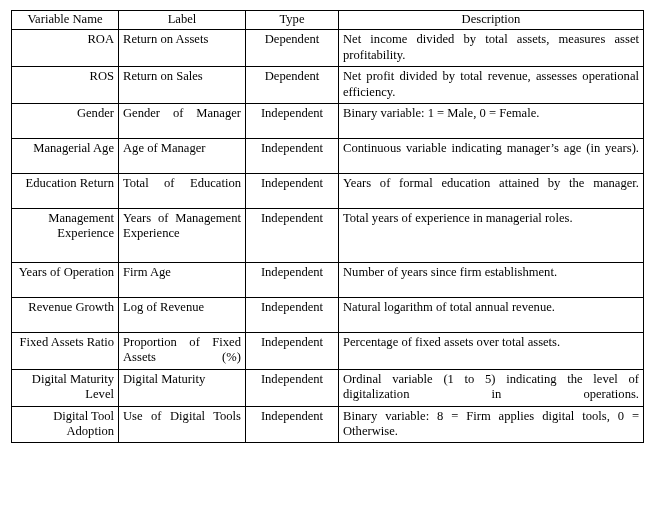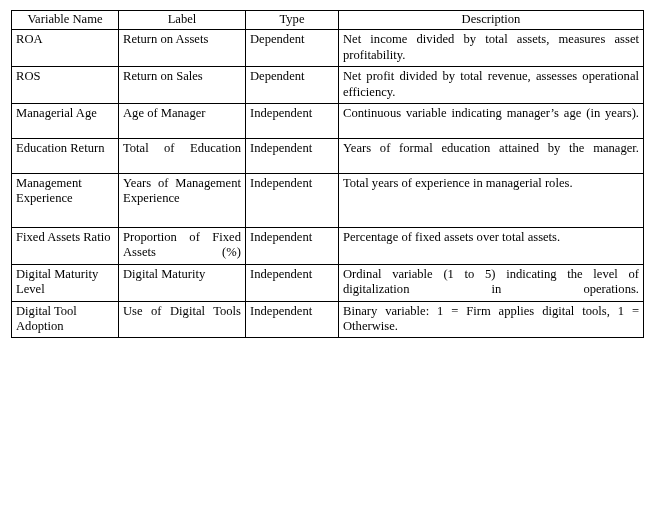--- a/index.html
+++ b/index.html
@@ -51,38 +51,39 @@
   
   .variable-table thead td {
     text-align: center;
     vertical-align: middle;
     padding-top: 1px;
     padding-bottom: 2px;
   }
 
   
   td.cell-name {
-    text-align: left;
+    text-align: right;
     vertical-align: middle;
     padding-left: 2px;
     padding-right: 2px;
   }
   
   td.cell-label {
     text-align: justify;
     text-align-last: left;
     vertical-align: top;
     padding-left: 5px;
     padding-right: 6px;
   }
   td.cell-label.force-justify {
     text-align-last: justify;
   }
   
   td.cell-type {
+    text-align: center;
     vertical-align: top;
     padding-left: 2px;
     padding-right: 2px;
   }
   
   td.cell-desc {
     text-align: justify;
     text-align-last: left;
     vertical-align: top;
     padding-left: 5px;
@@ -124,20 +125,26 @@
         </tr>
 
 
         <tr style="height:34px">
           <td class="cell-name">ROS</td>
           <td class="cell-label">Return on Sales</td>
           <td class="cell-type">Dependent</td>
           <td class="cell-desc justify-all">Net profit divided by total revenue, assesses operational efficiency.</td>
         </tr>
 
+        <tr style="height:35px">
+          <td class="cell-name">Gender</td>
+          <td class="cell-label force-justify">Gender of Manager</td>
+          <td class="cell-type">Independent</td>
+          <td class="cell-desc">Binary variable: 1 = Male, 0 = Female.</td>
+        </tr>
 
         <tr style="height:35px">
           <td class="cell-name">Managerial Age</td>
           <td class="cell-label">Age of Manager</td>
           <td class="cell-type">Independent</td>
           <td class="cell-desc justify-all">Continuous variable indicating manager’s age (in years).</td>
         </tr>
 
         <tr style="height:35px">
           <td class="cell-name">Education Return</td>
@@ -146,40 +153,52 @@
           <td class="cell-desc justify-all">Years of formal education attained by the manager.</td>
         </tr>
 
         <tr style="height:54px">
           <td class="cell-name">Management Experience</td>
           <td class="cell-label force-justify">Years of Management Experience</td>
           <td class="cell-type">Independent</td>
           <td class="cell-desc">Total years of experience in managerial roles.</td>
         </tr>
 
-
-
+        <tr style="height:35px">
+          <td class="cell-name">Years of Operation</td>
+          <td class="cell-label">Firm Age</td>
+          <td class="cell-type">Independent</td>
+          <td class="cell-desc">Number of years since firm establishment.</td>
+        </tr>
+
+
+        <tr style="height:35px">
+          <td class="cell-name">Revenue Growth</td>
+          <td class="cell-label">Log of Revenue</td>
+          <td class="cell-type">Independent</td>
+          <td class="cell-desc">Natural logarithm of total annual revenue.</td>
+        </tr>
 
         <tr style="height:35px">
           <td class="cell-name">Fixed Assets Ratio</td>
           <td class="cell-label force-justify">Proportion of Fixed Assets (%)</td>
           <td class="cell-type">Independent</td>
           <td class="cell-desc">Percentage of fixed assets over total assets.</td>
         </tr>
 
         <tr style="height:35px">
           <td class="cell-name">Digital Maturity Level</td>
           <td class="cell-label">Digital Maturity</td>
           <td class="cell-type">Independent</td>
           <td class="cell-desc justify-all">Ordinal variable (1 to 5) indicating the level of digitalization in operations.</td>
         </tr>
 
         <tr style="height:35px">
           <td class="cell-name">Digital Tool Adoption</td>
           <td class="cell-label force-justify">Use of Digital Tools</td>
           <td class="cell-type">Independent</td>
-          <td class="cell-desc justify-all">Binary variable: 1 = Firm applies digital tools, 1 = Otherwise.</td>
+          <td class="cell-desc justify-all">Binary variable: 8 = Firm applies digital tools, 0 = Otherwise.</td>
         </tr>
 
       </tbody>
     </table>
   </div>
 </div>
 
 </body></html>

